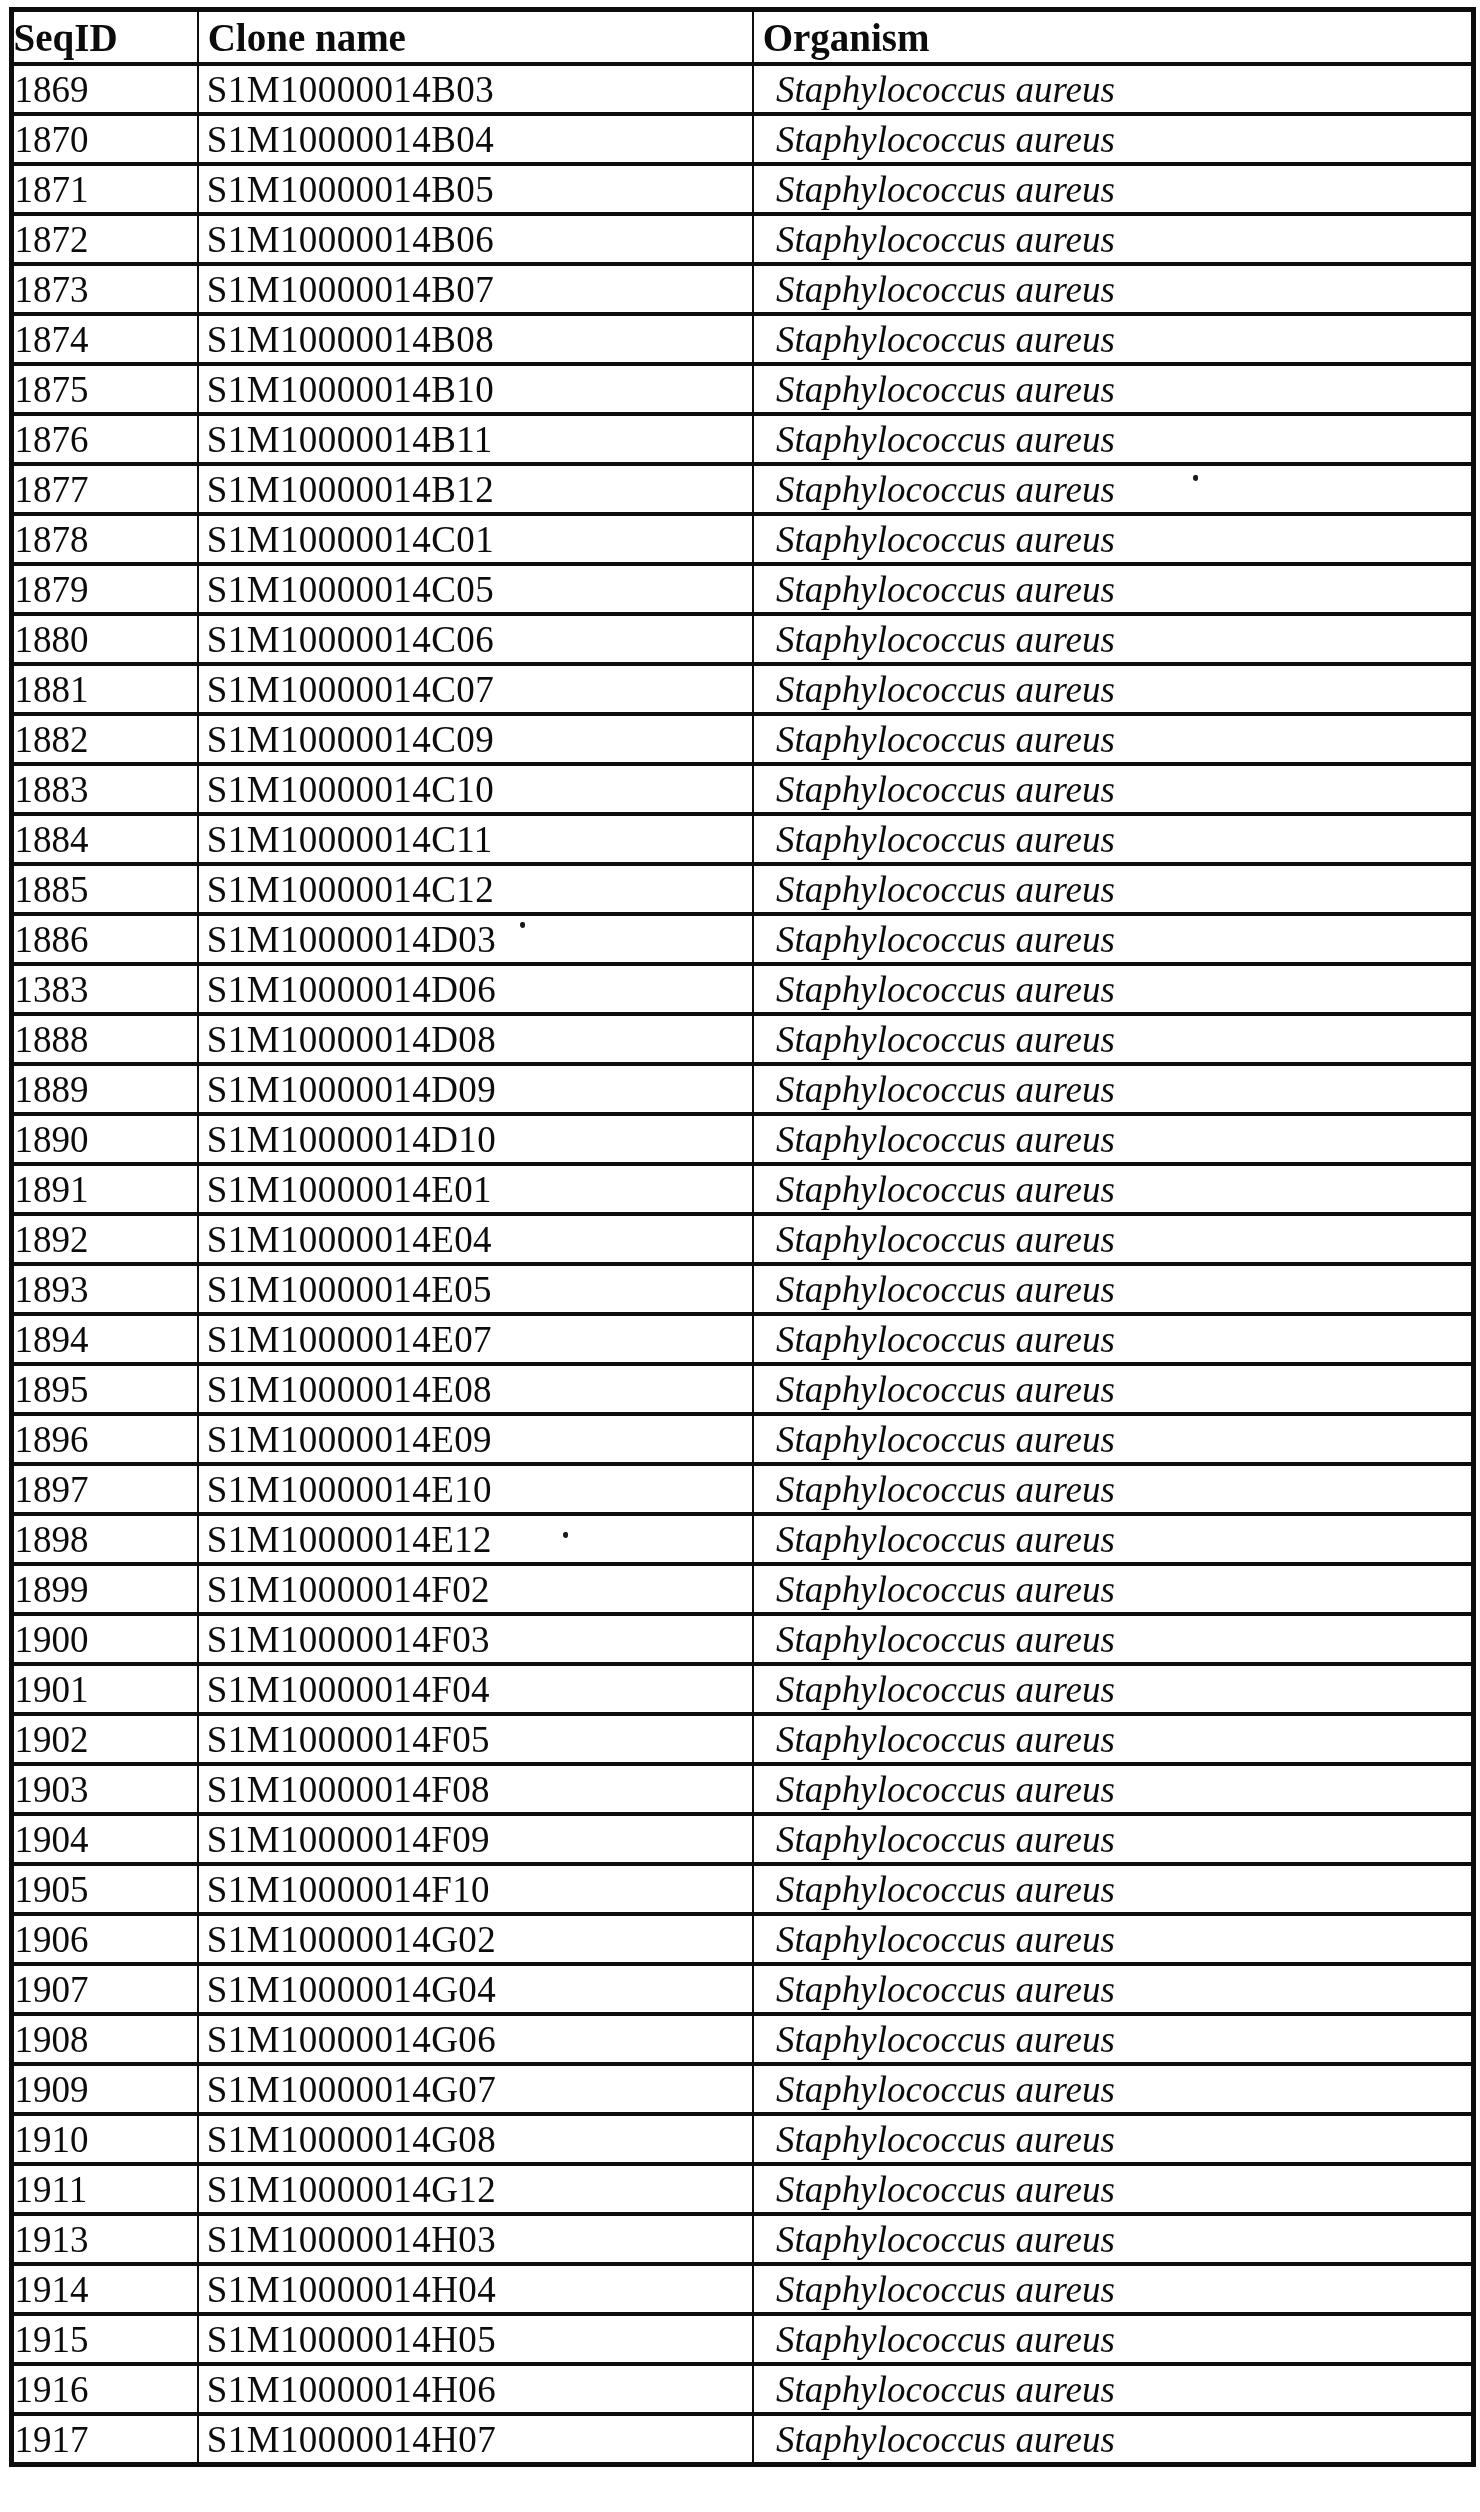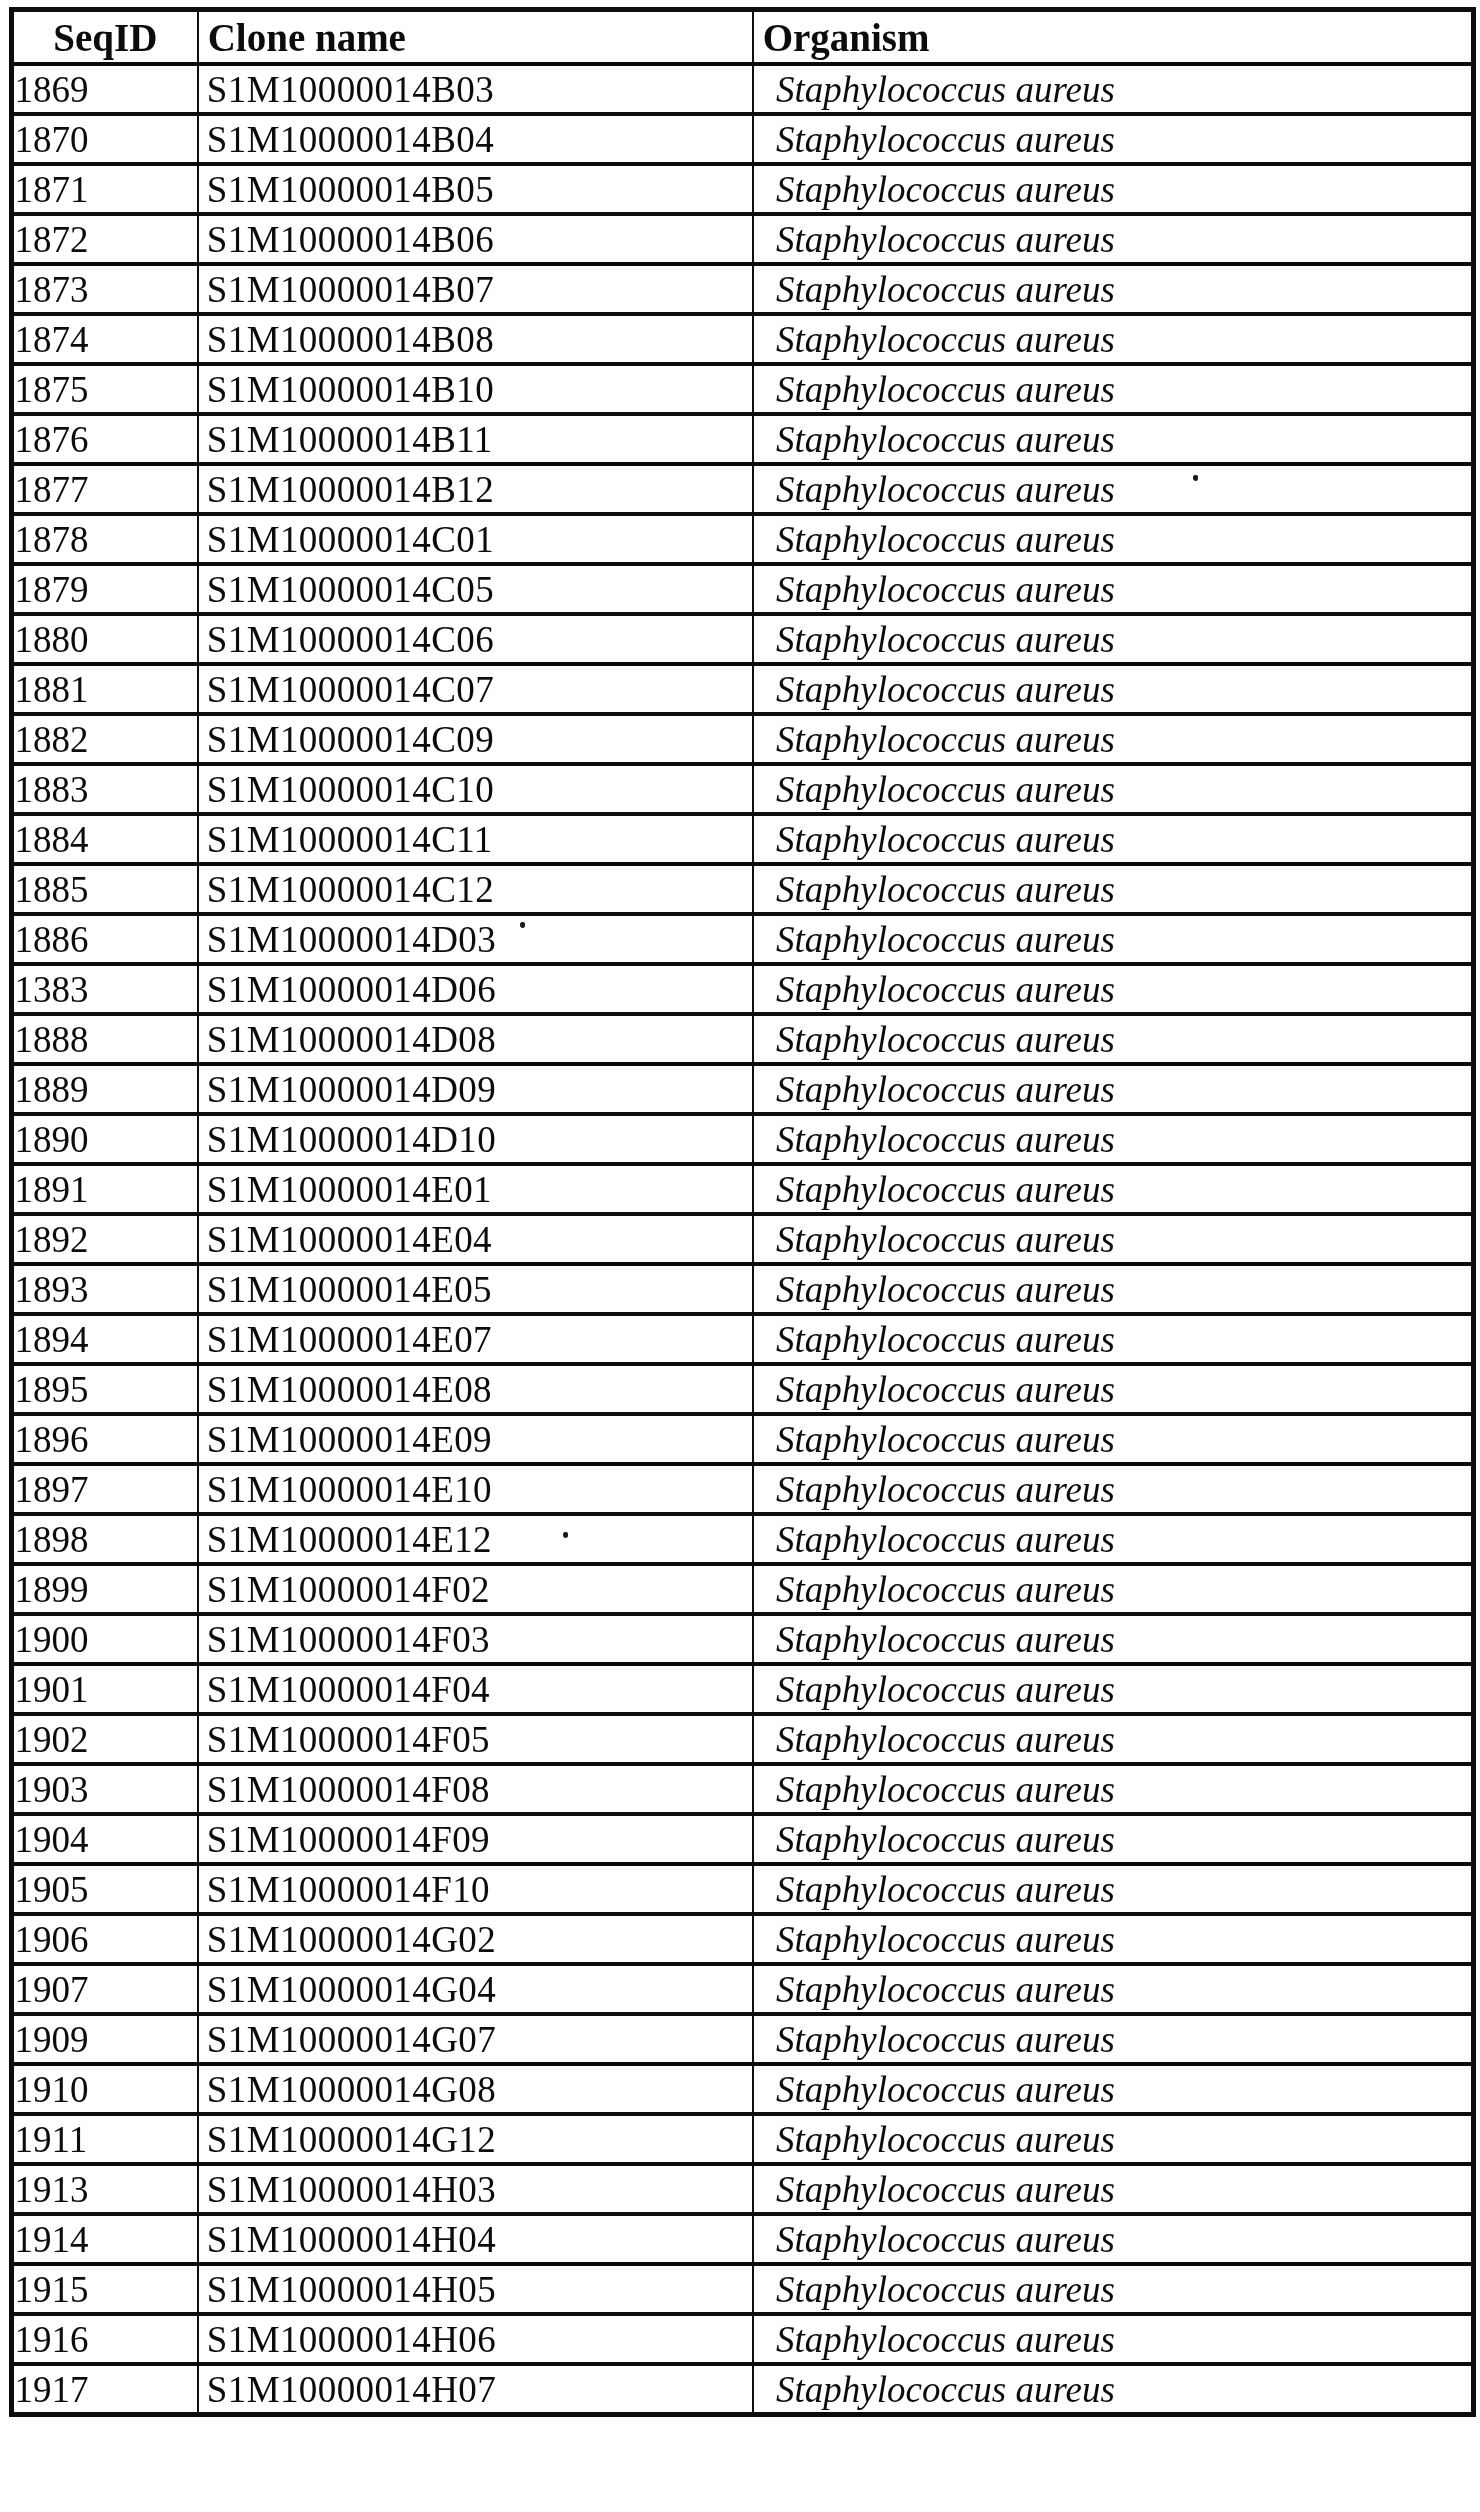--- a/index.html
+++ b/index.html
@@ -39,21 +39,21 @@
   }
   thead tr { height: 55px; }
   tbody tr { height: 50px; }
   th {
     font-size: 39px;
     font-weight: bold;
     text-align: left;
     padding: 0 0 0 8.6px;
   }
   th.col-seq {
-    text-align: center;
+    text-align: left;
     padding: 0;
   }
   td { font-size: 37px; }
   td.col-seq   { }
   td.col-clone { padding-left: 7.7px; letter-spacing: 0.4px; margin-top: 28px; }
   td.col-org   { padding-left: 22px; font-style: italic; }
   .speck {
     position: absolute;
     width: 5.2px;
     height: 6px;
@@ -268,20 +268,25 @@
           <td class="col-seq">1906</td>
           <td class="col-clone">S1M10000014G02</td>
           <td class="col-org">Staphylococcus aureus</td>
         </tr>
         <tr>
           <td class="col-seq">1907</td>
           <td class="col-clone">S1M10000014G04</td>
           <td class="col-org">Staphylococcus aureus</td>
         </tr>
         <tr>
+          <td class="col-seq">1908</td>
+          <td class="col-clone">S1M10000014G06</td>
+          <td class="col-org">Staphylococcus aureus</td>
+        </tr>
+        <tr>
           <td class="col-seq">1909</td>
           <td class="col-clone">S1M10000014G07</td>
           <td class="col-org">Staphylococcus aureus</td>
         </tr>
         <tr>
           <td class="col-seq">1910</td>
           <td class="col-clone">S1M10000014G08</td>
           <td class="col-org">Staphylococcus aureus</td>
         </tr>
         <tr>

